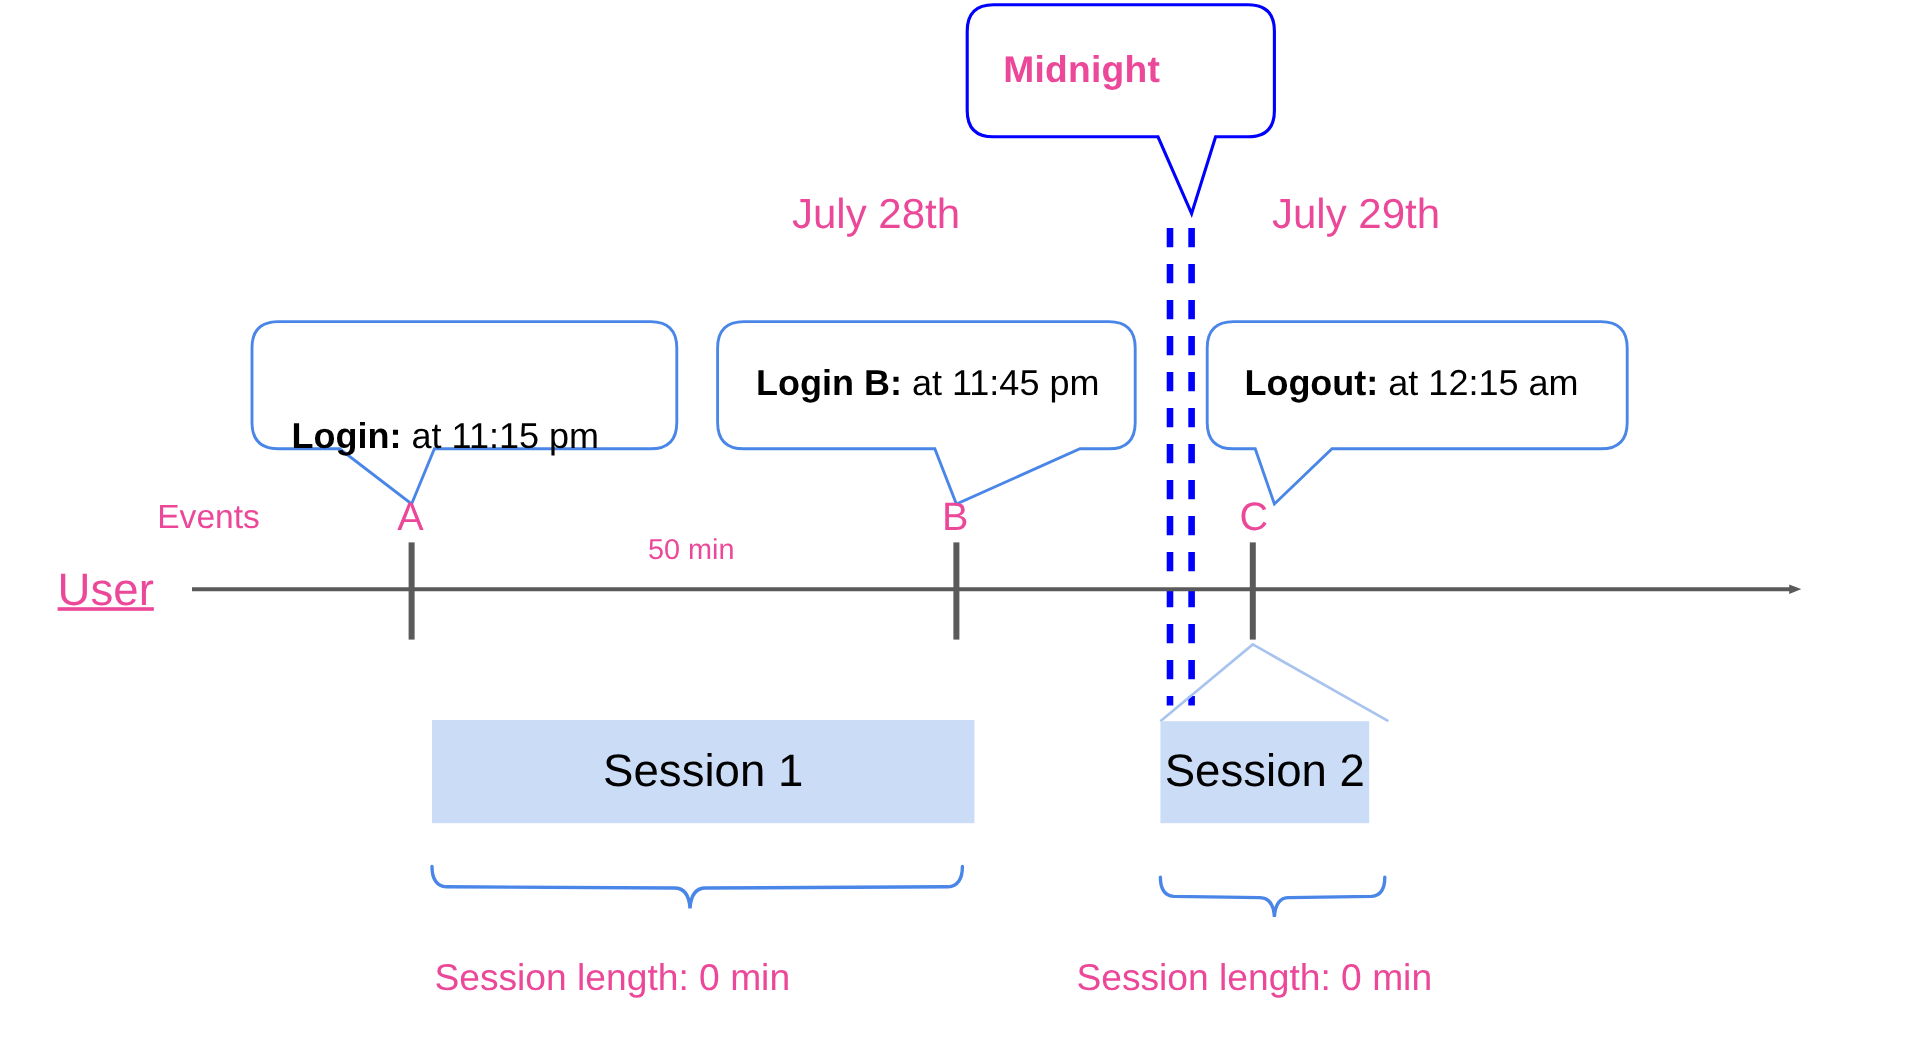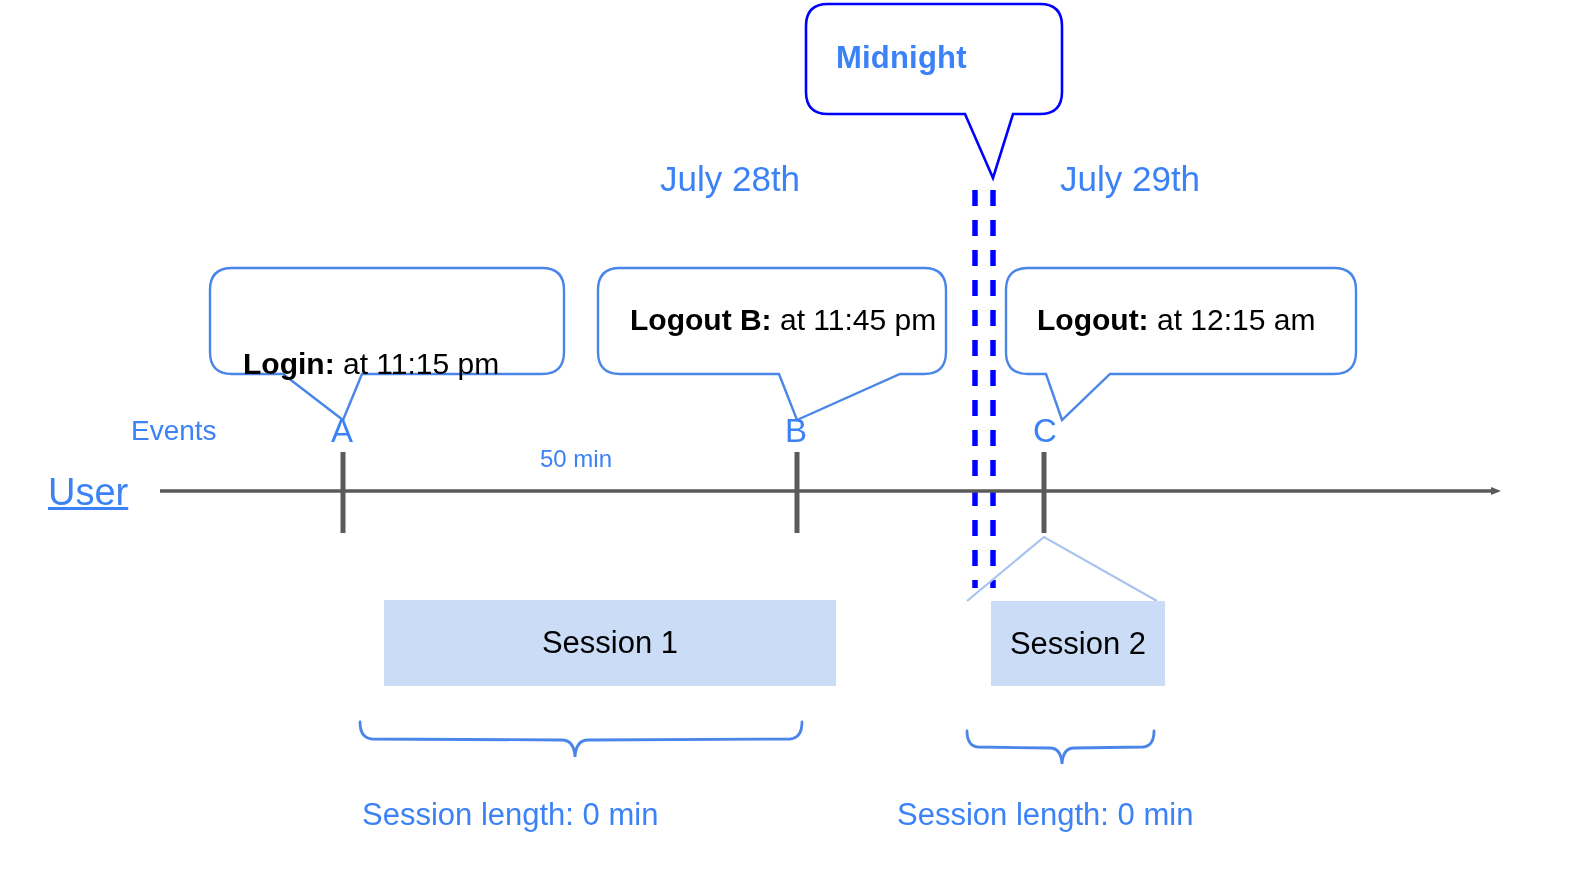--- a/index.html
+++ b/index.html
@@ -23,21 +23,21 @@
     left: 0;
     top: 0;
     width: 1596px;
     height: 870px;
   }
 
   
   .txt {
     position: absolute;
     white-space: nowrap;
-    color: #3b82f6;
+    color: #ec4899;
     line-height: 1;
   }
 
   .callout-text {
     position: absolute;
     white-space: nowrap;
     color: #000000;
     font-size: 30px;
     line-height: 1;
   }
@@ -46,21 +46,21 @@
   .midnight-label {
     font-size: 31px;
     font-weight: bold;
     letter-spacing: 0.2px;
   }
   .date-label { font-size: 35px; }
   .axis-title { font-size: 38px; text-decoration: underline; }
   .events-label { font-size: 28px; }
   .point-label { font-size: 33px; }
   .duration-label { font-size: 24px; }
-  .session-label { font-size: 31px; margin-left: 24px; }
+  .session-label { font-size: 38px; }
   .sesslen-label { font-size: 31px; }
 
   .session-box {
     position: absolute;
     background: #cbdcf7;
     display: flex;
     align-items: center;
     justify-content: center;
     color: #000000;
   }
@@ -181,21 +181,21 @@
   <div class="txt midnight-label" style="left:836px; top:42px;">Midnight</div>
 
   <div class="txt date-label" style="left:660px; top:161px;">July 28th</div>
   <div class="txt date-label" style="left:1060px; top:161px;">July 29th</div>
 
   <div class="callout-text" style="left:243px; top:305px;margin-top:44px;">
     <b>Login:</b><span> at 11:15 pm</span>
   </div>
 
   <div class="callout-text" style="left:630px; top:305px;">
-    <b>Logout B:</b><span> at 11:45 pm</span>
+    <b>Login B:</b><span> at 11:45 pm</span>
   </div>
 
   <div class="callout-text" style="left:1037px; top:305px;">
     <b>Logout:</b><span> at 12:15 am</span>
   </div>
 
   <div class="txt events-label" style="left:131px; top:417px;">Events</div>
   <div class="txt axis-title" style="left:48px; top:473px;">User</div>
   <div class="txt duration-label" style="left:540px; top:447px;">50 min</div>
 

